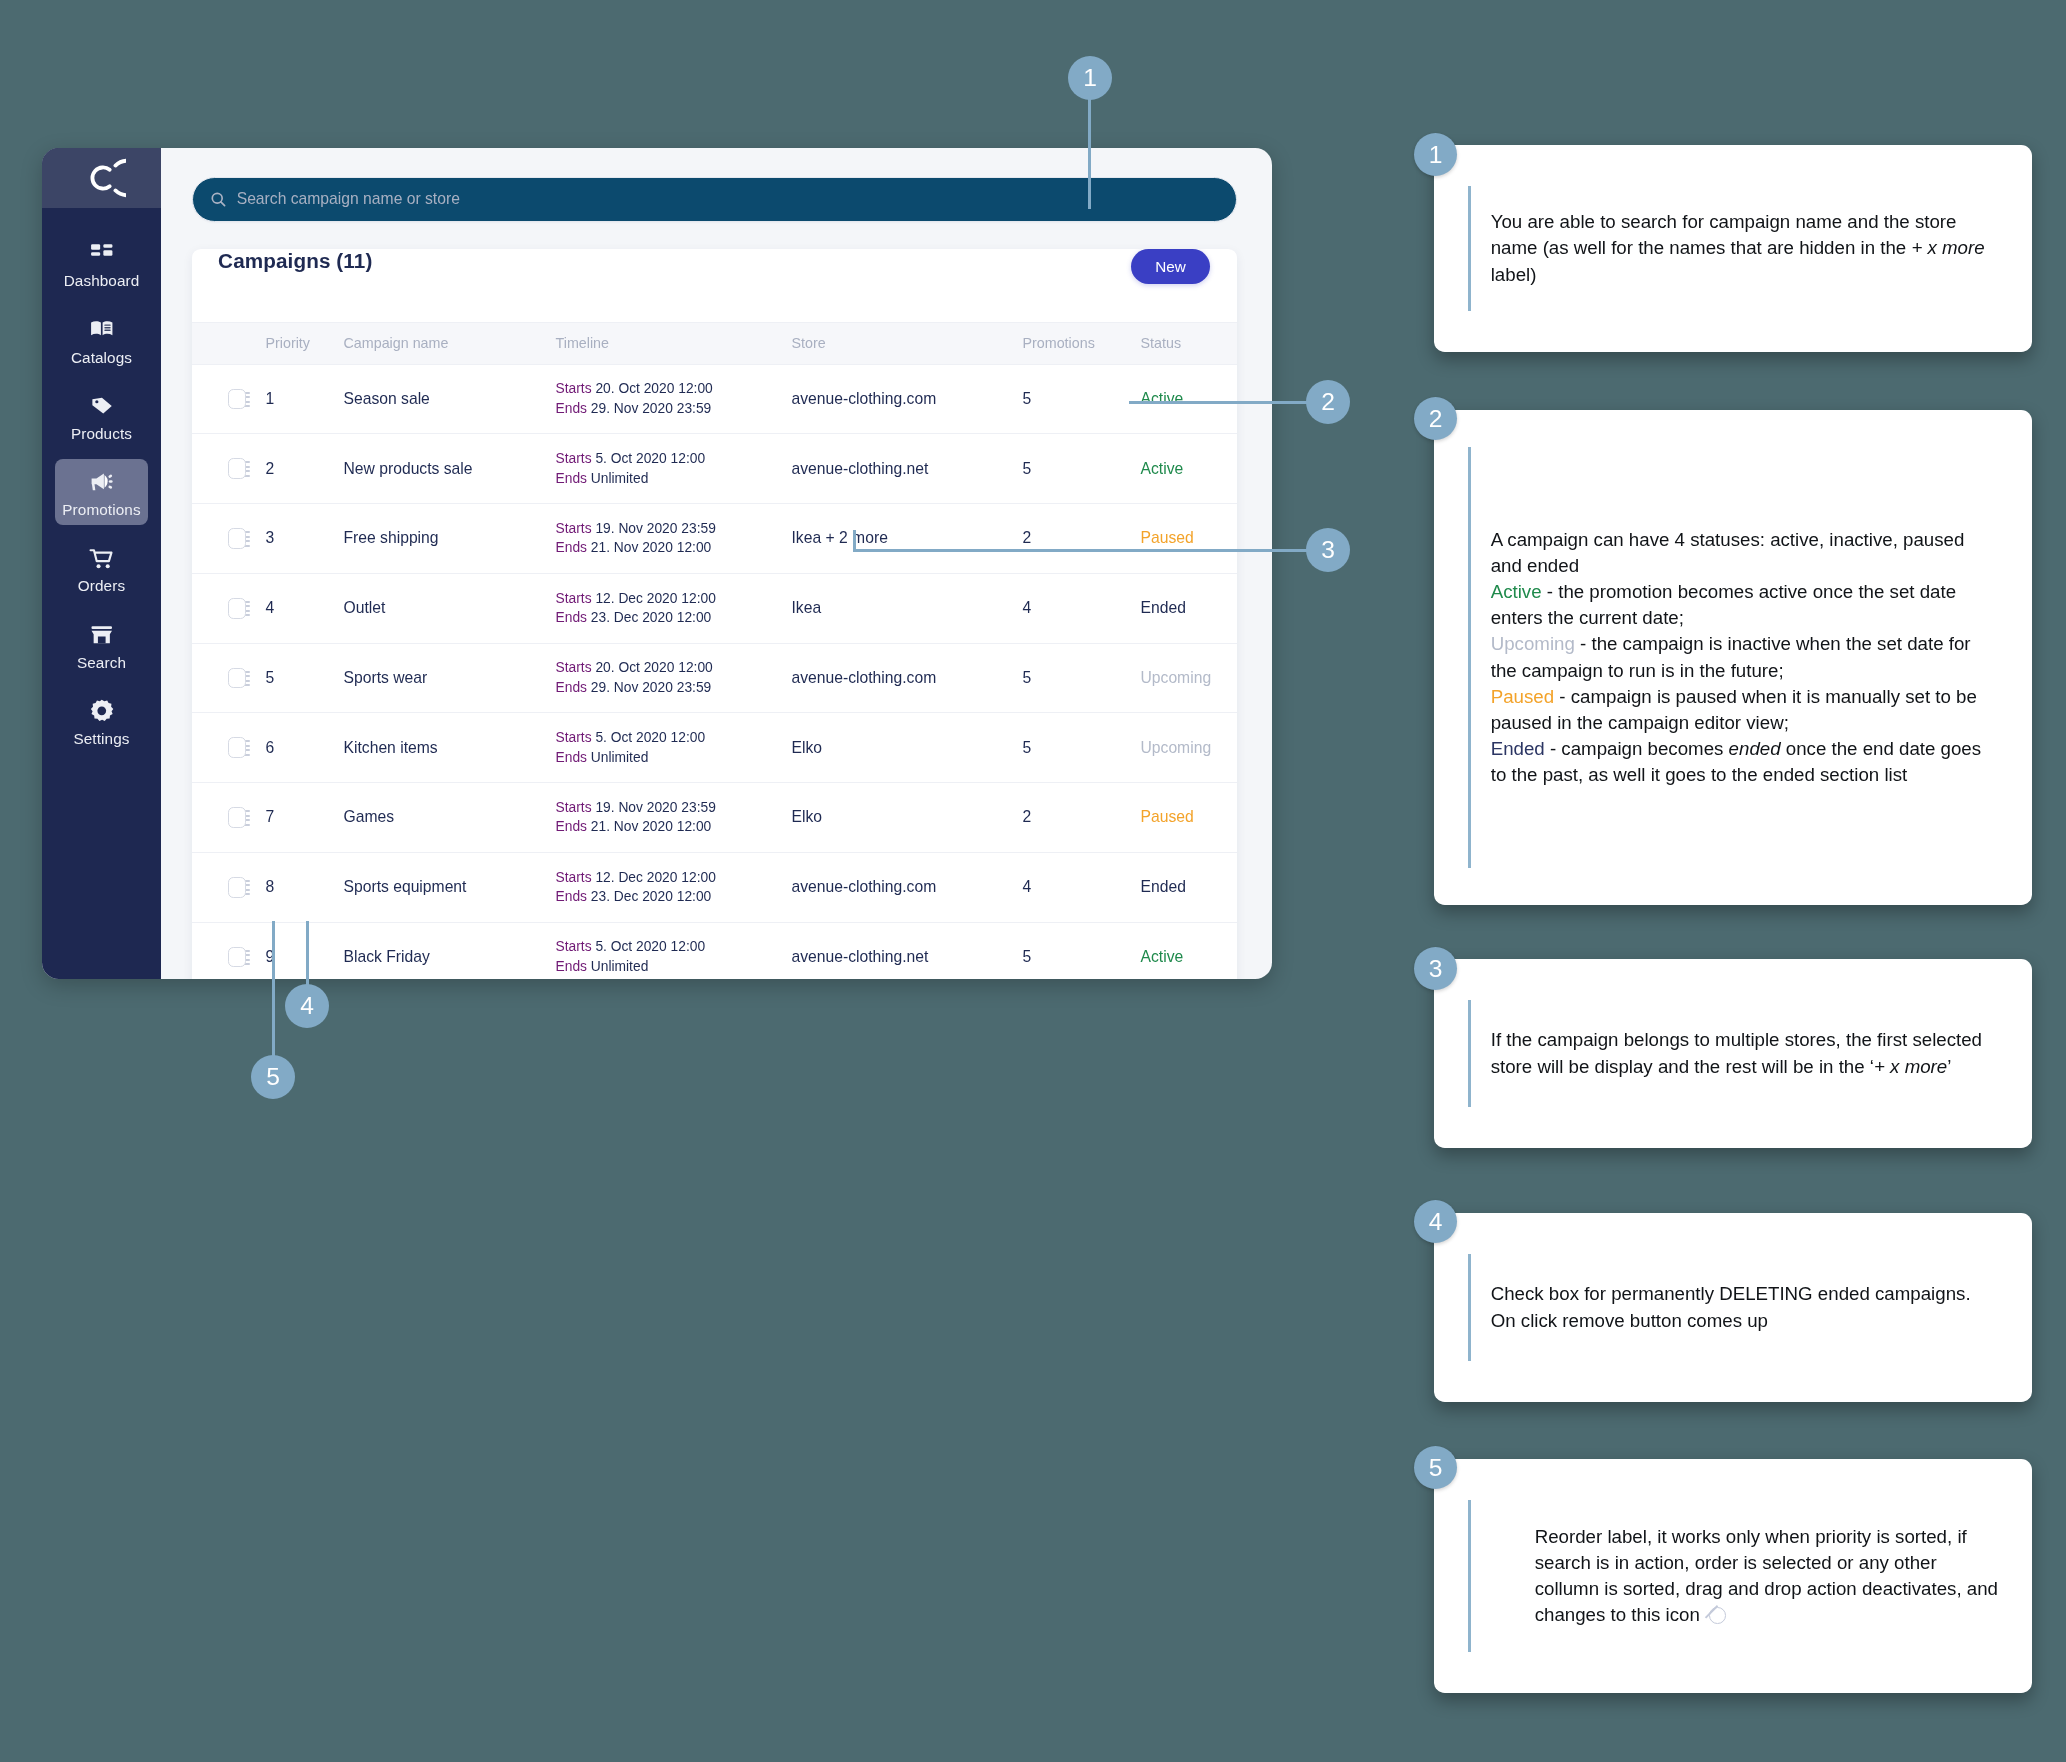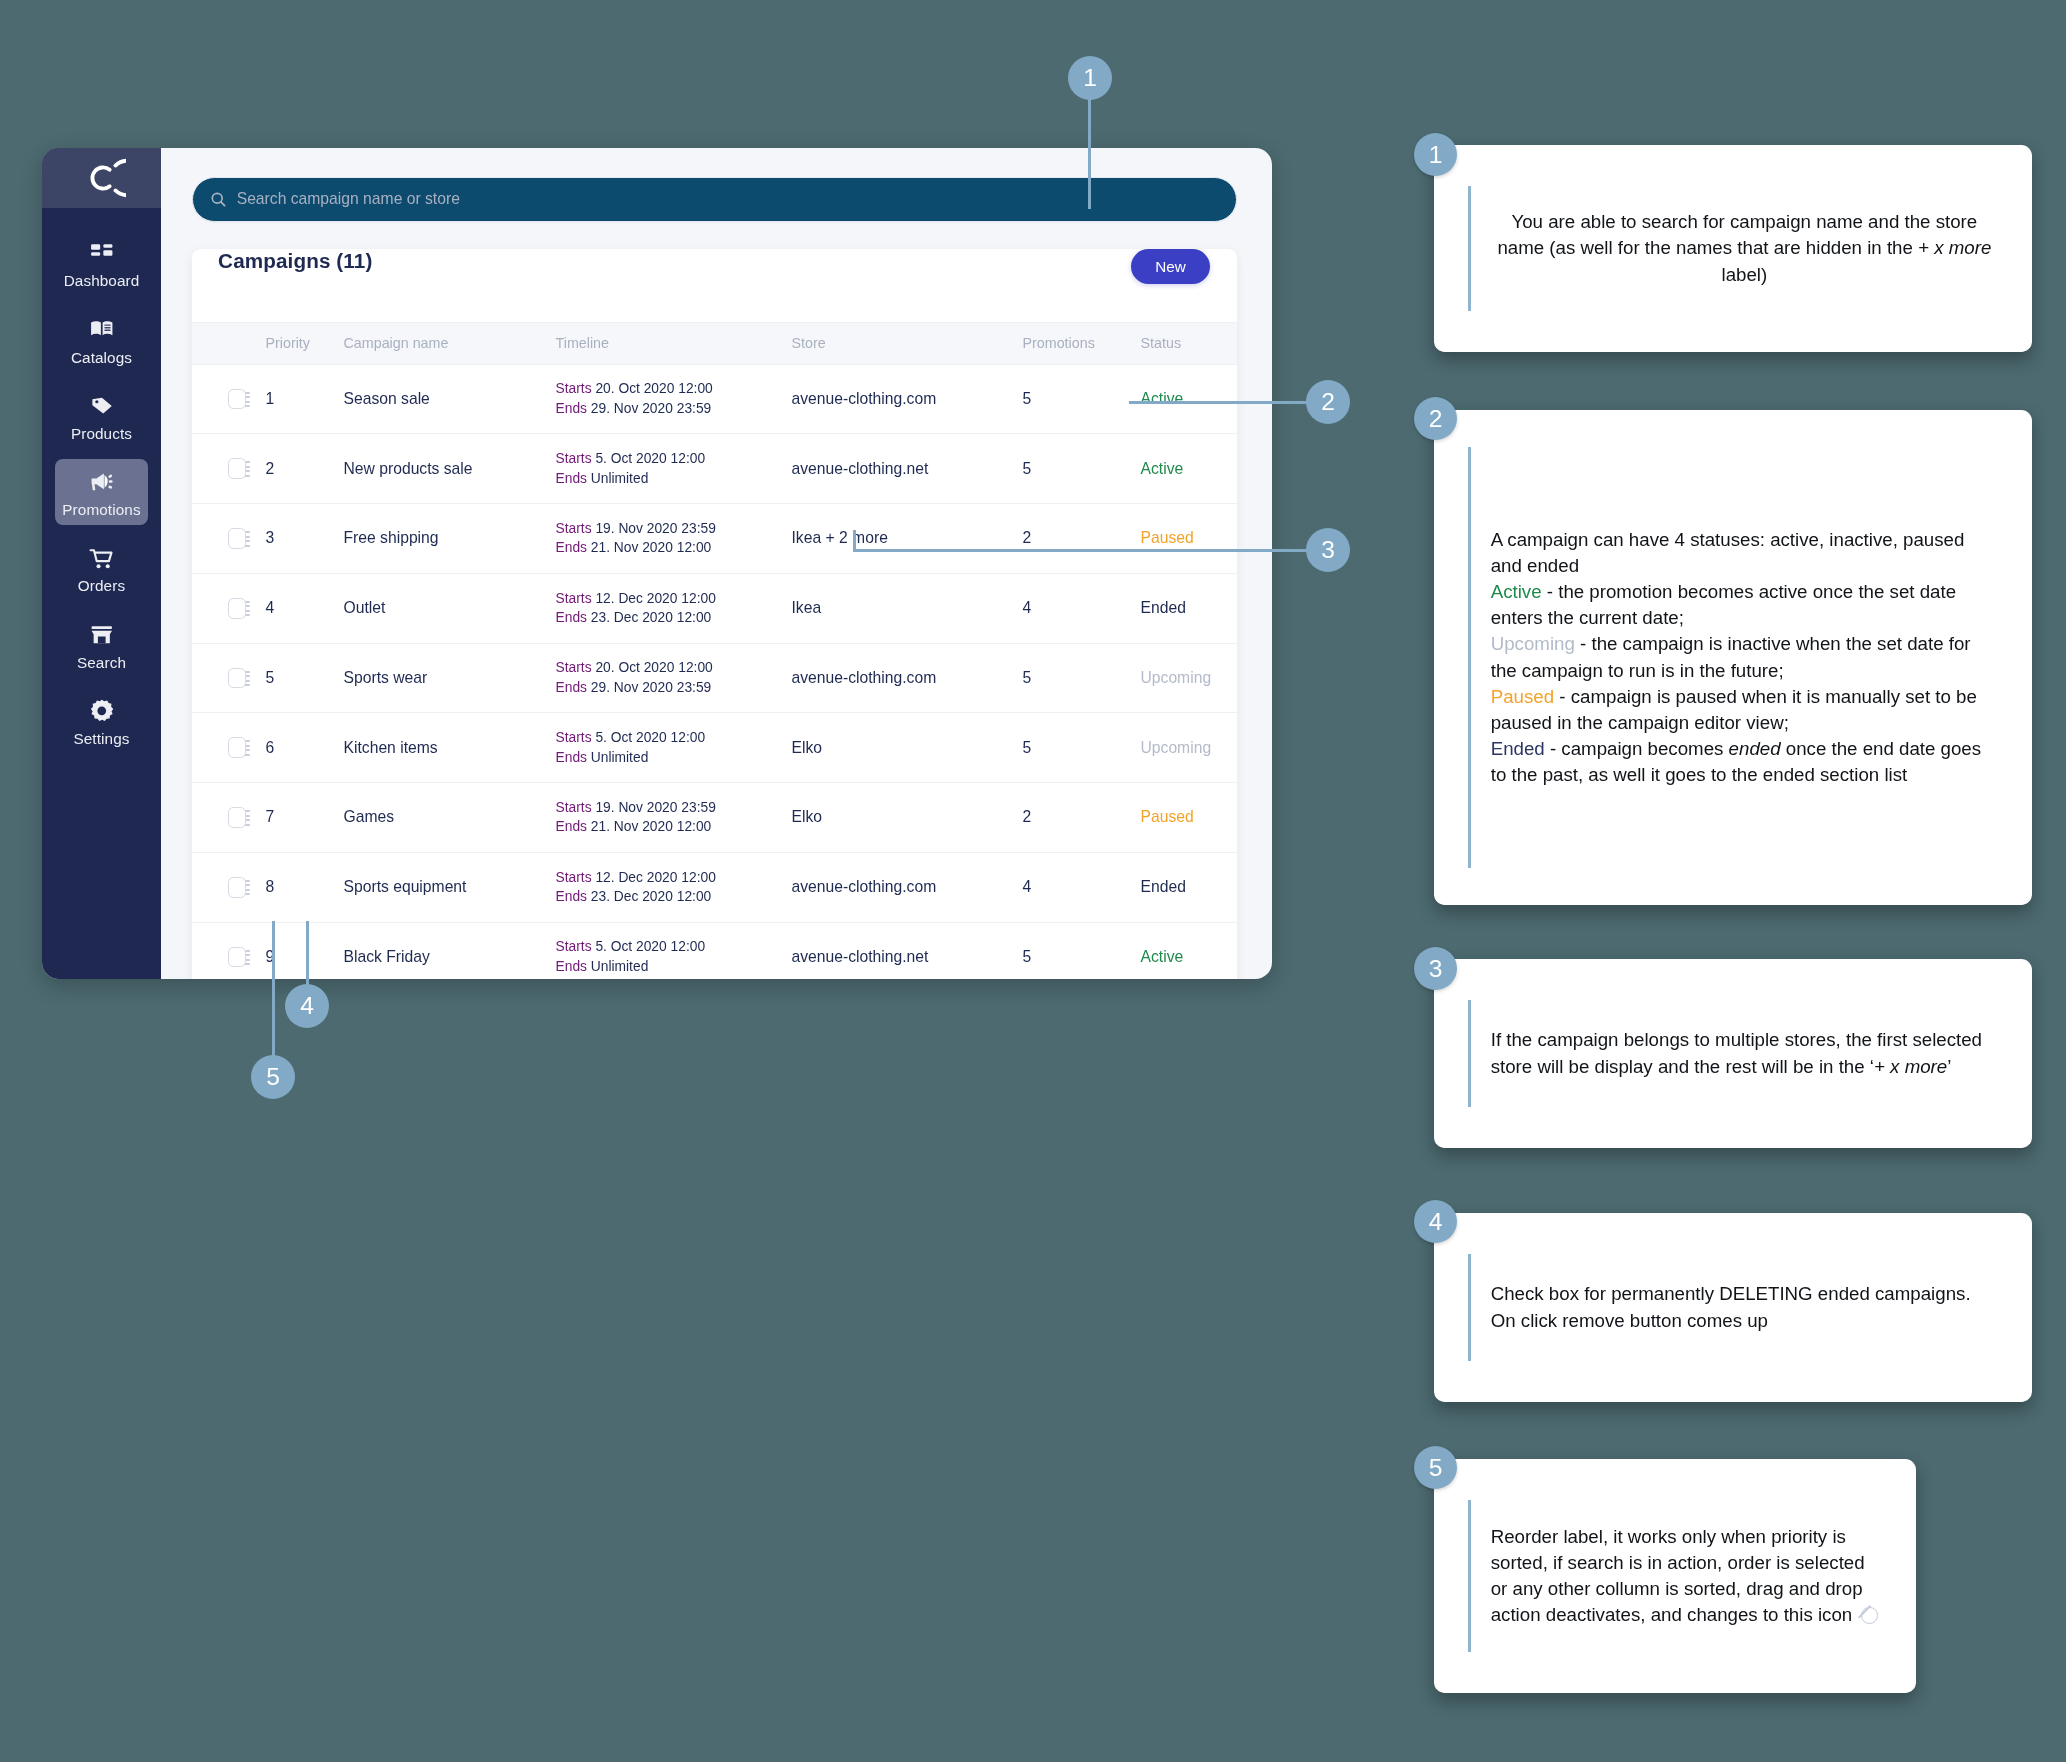--- a/index.html
+++ b/index.html
@@ -512,21 +512,21 @@
             </tbody>
         </table>
       </section>
 
     </main>
   </div>
 
   <div class="badge" style="left:1414px; top:133px;">
     <span>1</span>
   </div>
-  <div class="note" style="left:1434px; top:145px; width:598px; height:207px;text-align:center;">
+  <div class="note" style="left:1434px; top:145px; width:598px; height:207px;">
     <div class="note-bar"></div>
     <div class="note-text">
       You are able to search for campaign name and the store name (as well for the names that are hidden in the <em class="it">+ x more</em> label)
     </div>
   </div>
 
   <div class="badge" style="left:1414px; top:397px;">
     <span>2</span>
   </div>
   <div class="note" style="left:1434px; top:410px; width:598px; height:495px; padding:26px 34px;">
@@ -556,21 +556,21 @@
   <div class="note" style="left:1434px; top:1213px; width:598px; height:189px;">
     <div class="note-bar"></div>
     <div class="note-text">
       Check box for permanently DELETING ended campaigns. On click remove button comes up
     </div>
   </div>
 
   <div class="badge" style="left:1414px; top:1446px;">
     <span>5</span>
   </div>
-  <div class="note" style="left:1434px; top:1459px; width:482px; height:234px;">
+  <div class="note" style="left:1434px; top:1459px; width:598px; height:234px;gap:44px;">
     <div class="note-bar"></div>
     <div class="note-text">
       Reorder label, it works only when priority is sorted, if search is in action, order is selected or any other collumn is sorted, drag and drop action deactivates, and changes to this icon <span class="noicon"></span>
     </div>
   </div>
 
 </div>
 
 
 </body></html>

